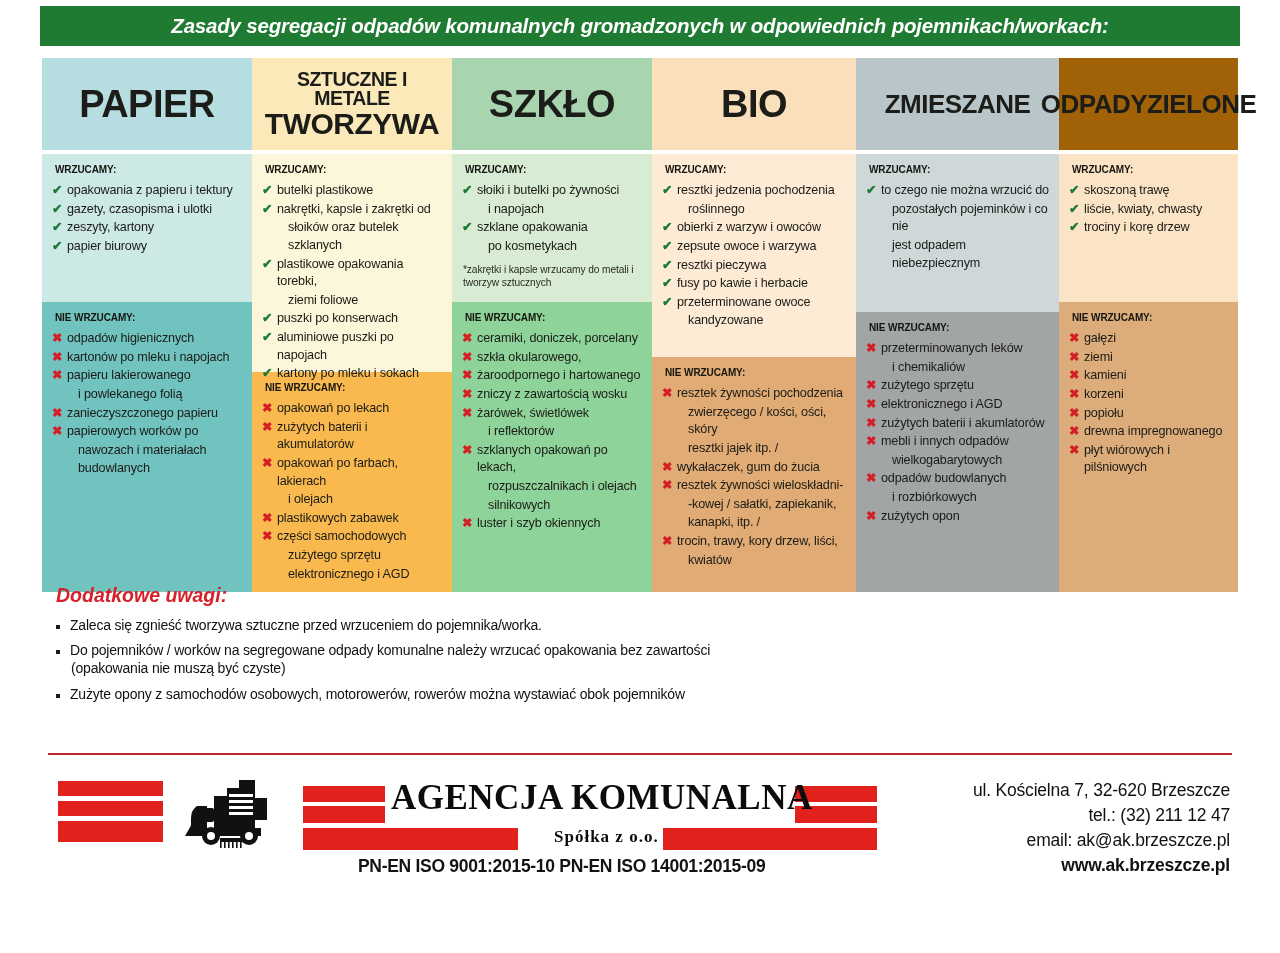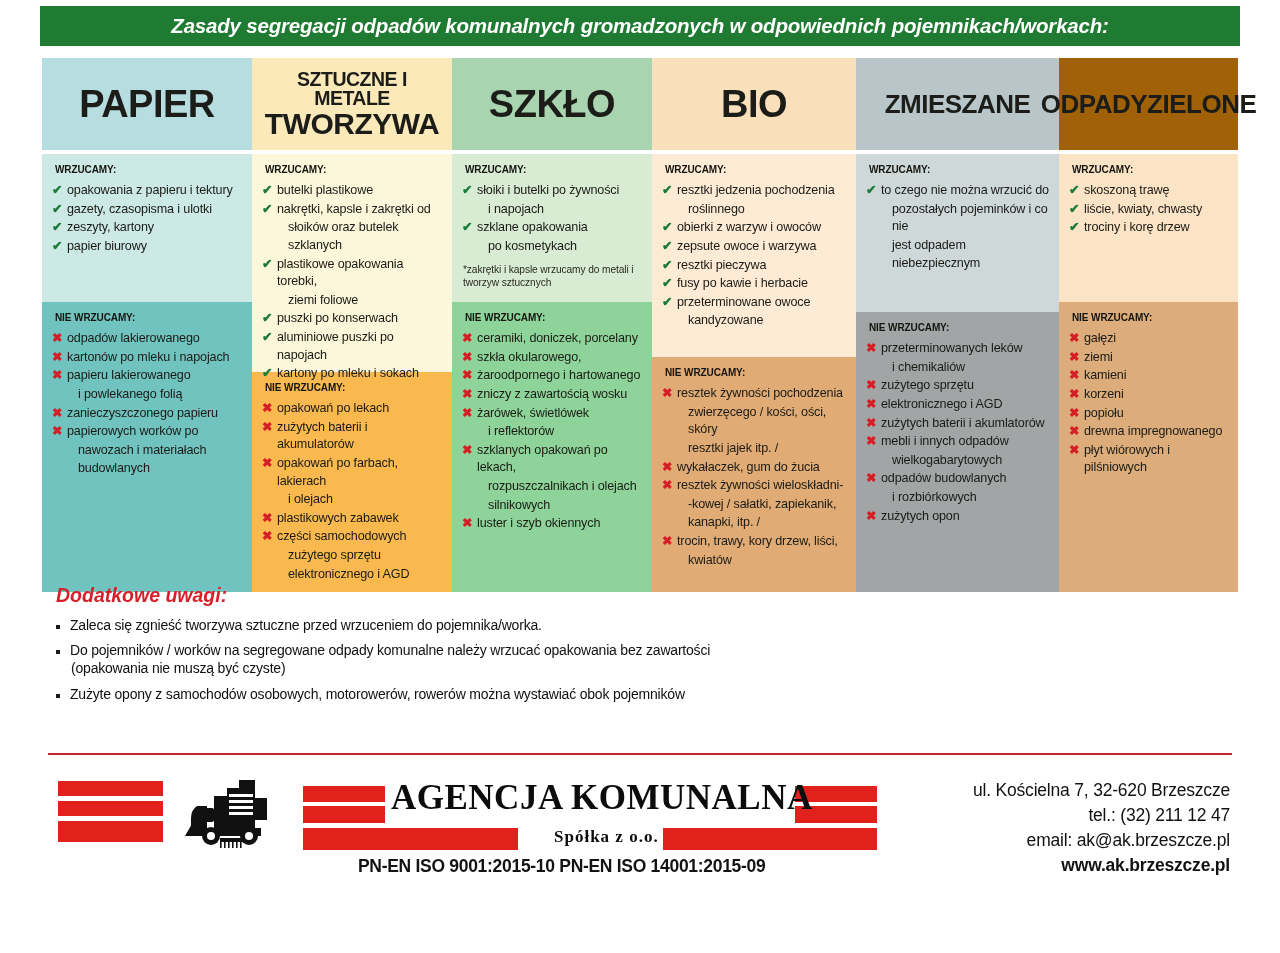--- a/index.html
+++ b/index.html
@@ -321,21 +321,21 @@
         <ul class="items">
           <li><span class="mark yes">✔</span><span>opakowania z papieru i tektury</span></li>
           <li><span class="mark yes">✔</span><span>gazety, czasopisma i ulotki</span></li>
           <li><span class="mark yes">✔</span><span>zeszyty, kartony</span></li>
           <li><span class="mark yes">✔</span><span>papier biurowy</span></li>
         </ul>
       </div>
       <div class="panel grow" style="background:#71c3c0">
         <div class="panel-title">NIE WRZUCAMY:</div>
         <ul class="items">
-          <li><span class="mark no">✖</span><span>odpadów lakierowanego</span></li>
+          <li><span class="mark no">✖</span><span>odpadów higienicznych</span></li>
           <li><span class="mark no">✖</span><span>kartonów po mleku i napojach</span></li>
           <li><span class="mark no">✖</span><span>papieru lakierowanego</span></li>
           <li class="cont"><span>i powlekanego folią</span></li>
           <li><span class="mark no">✖</span><span>zanieczyszczonego papieru</span></li>
           <li><span class="mark no">✖</span><span>papierowych worków po</span></li>
           <li class="cont"><span>nawozach i materiałach</span></li>
           <li class="cont"><span>budowlanych</span></li>
         </ul>
       </div>
     </div>

